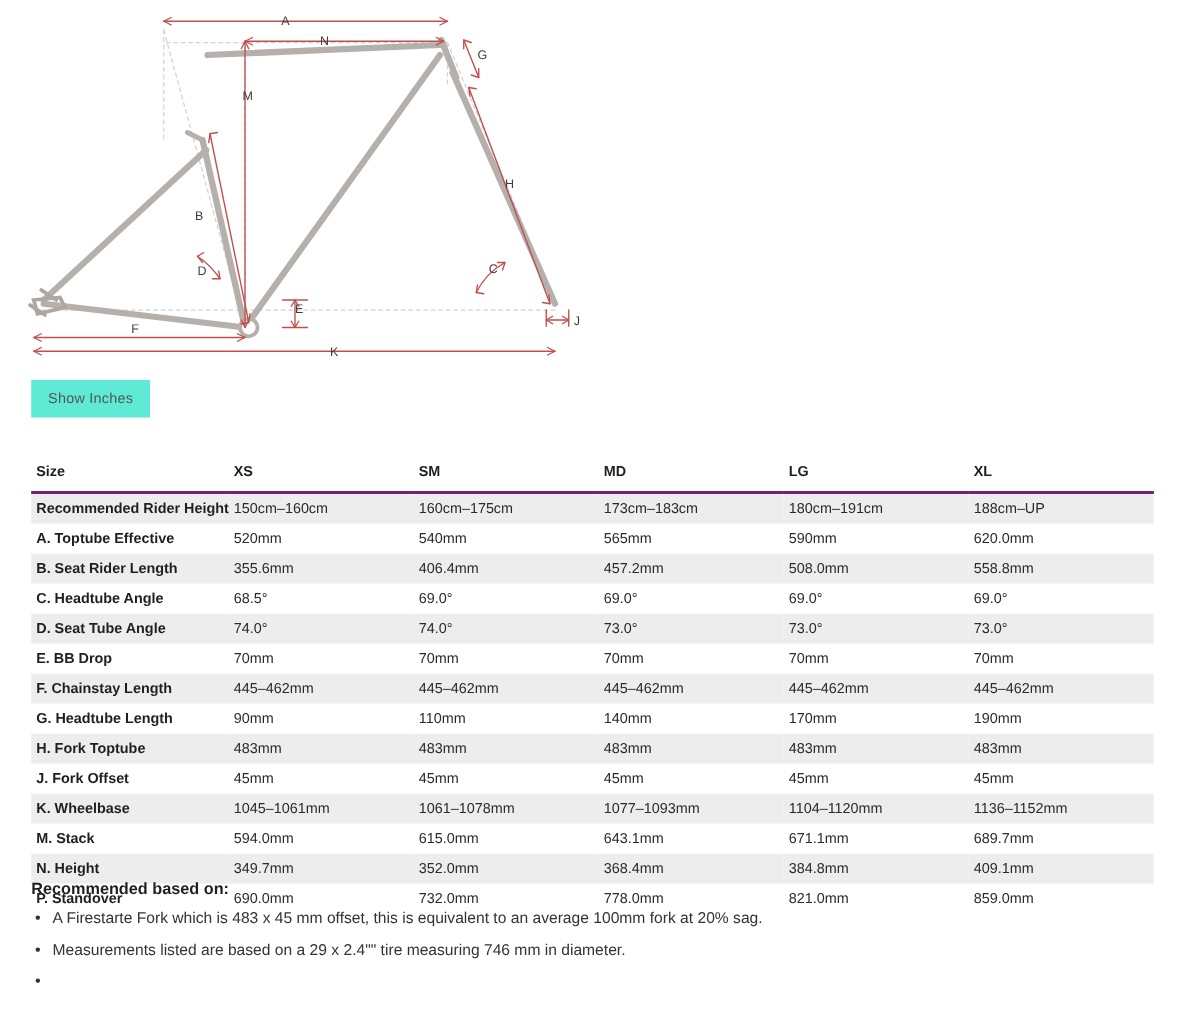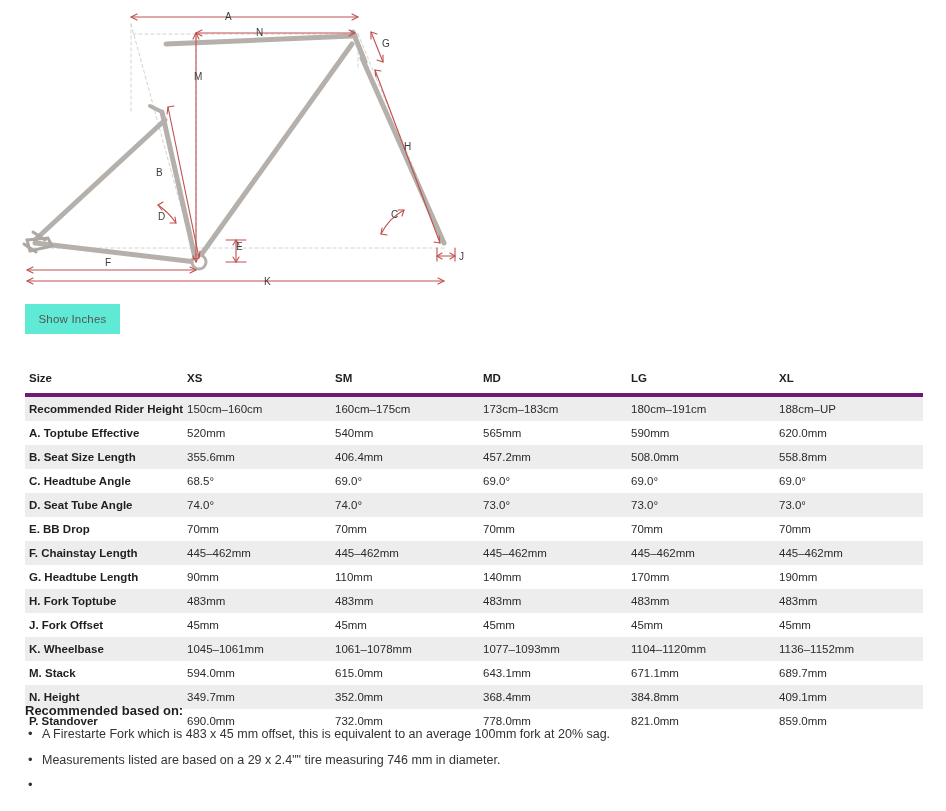--- a/index.html
+++ b/index.html
@@ -70,21 +70,21 @@
     padding: 6px 0 6px 4px;
     font-weight: normal;
     vertical-align: middle;
     color: #2b2b2b;
     white-space: nowrap;
   }
   .geo-table thead th {
     font-weight: bold;
     font-size: 11.5px;
     padding-bottom: 9px;
-    border-bottom: 4px solid #701a75;
+    border-bottom: 2px solid #701a75;
     color: #1f1f1f;
   }
   .geo-table tbody tr:nth-child(odd) {
     background: #ededed;
   }
   .geo-table tbody tr:nth-child(even) {
     background: #ffffff;
   }
   .geo-table tbody td.rowhead {
     font-weight: bold;
@@ -278,21 +278,21 @@
       </tr>
       <tr>
         <td class="rowhead">A. Toptube Effective</td>
         <td>520mm</td>
         <td>540mm</td>
         <td>565mm</td>
         <td>590mm</td>
         <td>620.0mm</td>
       </tr>
       <tr>
-        <td class="rowhead">B. Seat Size Length</td>
+        <td class="rowhead">B. Seat Rider Length</td>
         <td>355.6mm</td>
         <td>406.4mm</td>
         <td>457.2mm</td>
         <td>508.0mm</td>
         <td>558.8mm</td>
       </tr>
       <tr>
         <td class="rowhead">C. Headtube Angle</td>
         <td>68.5°</td>
         <td>69.0°</td>

